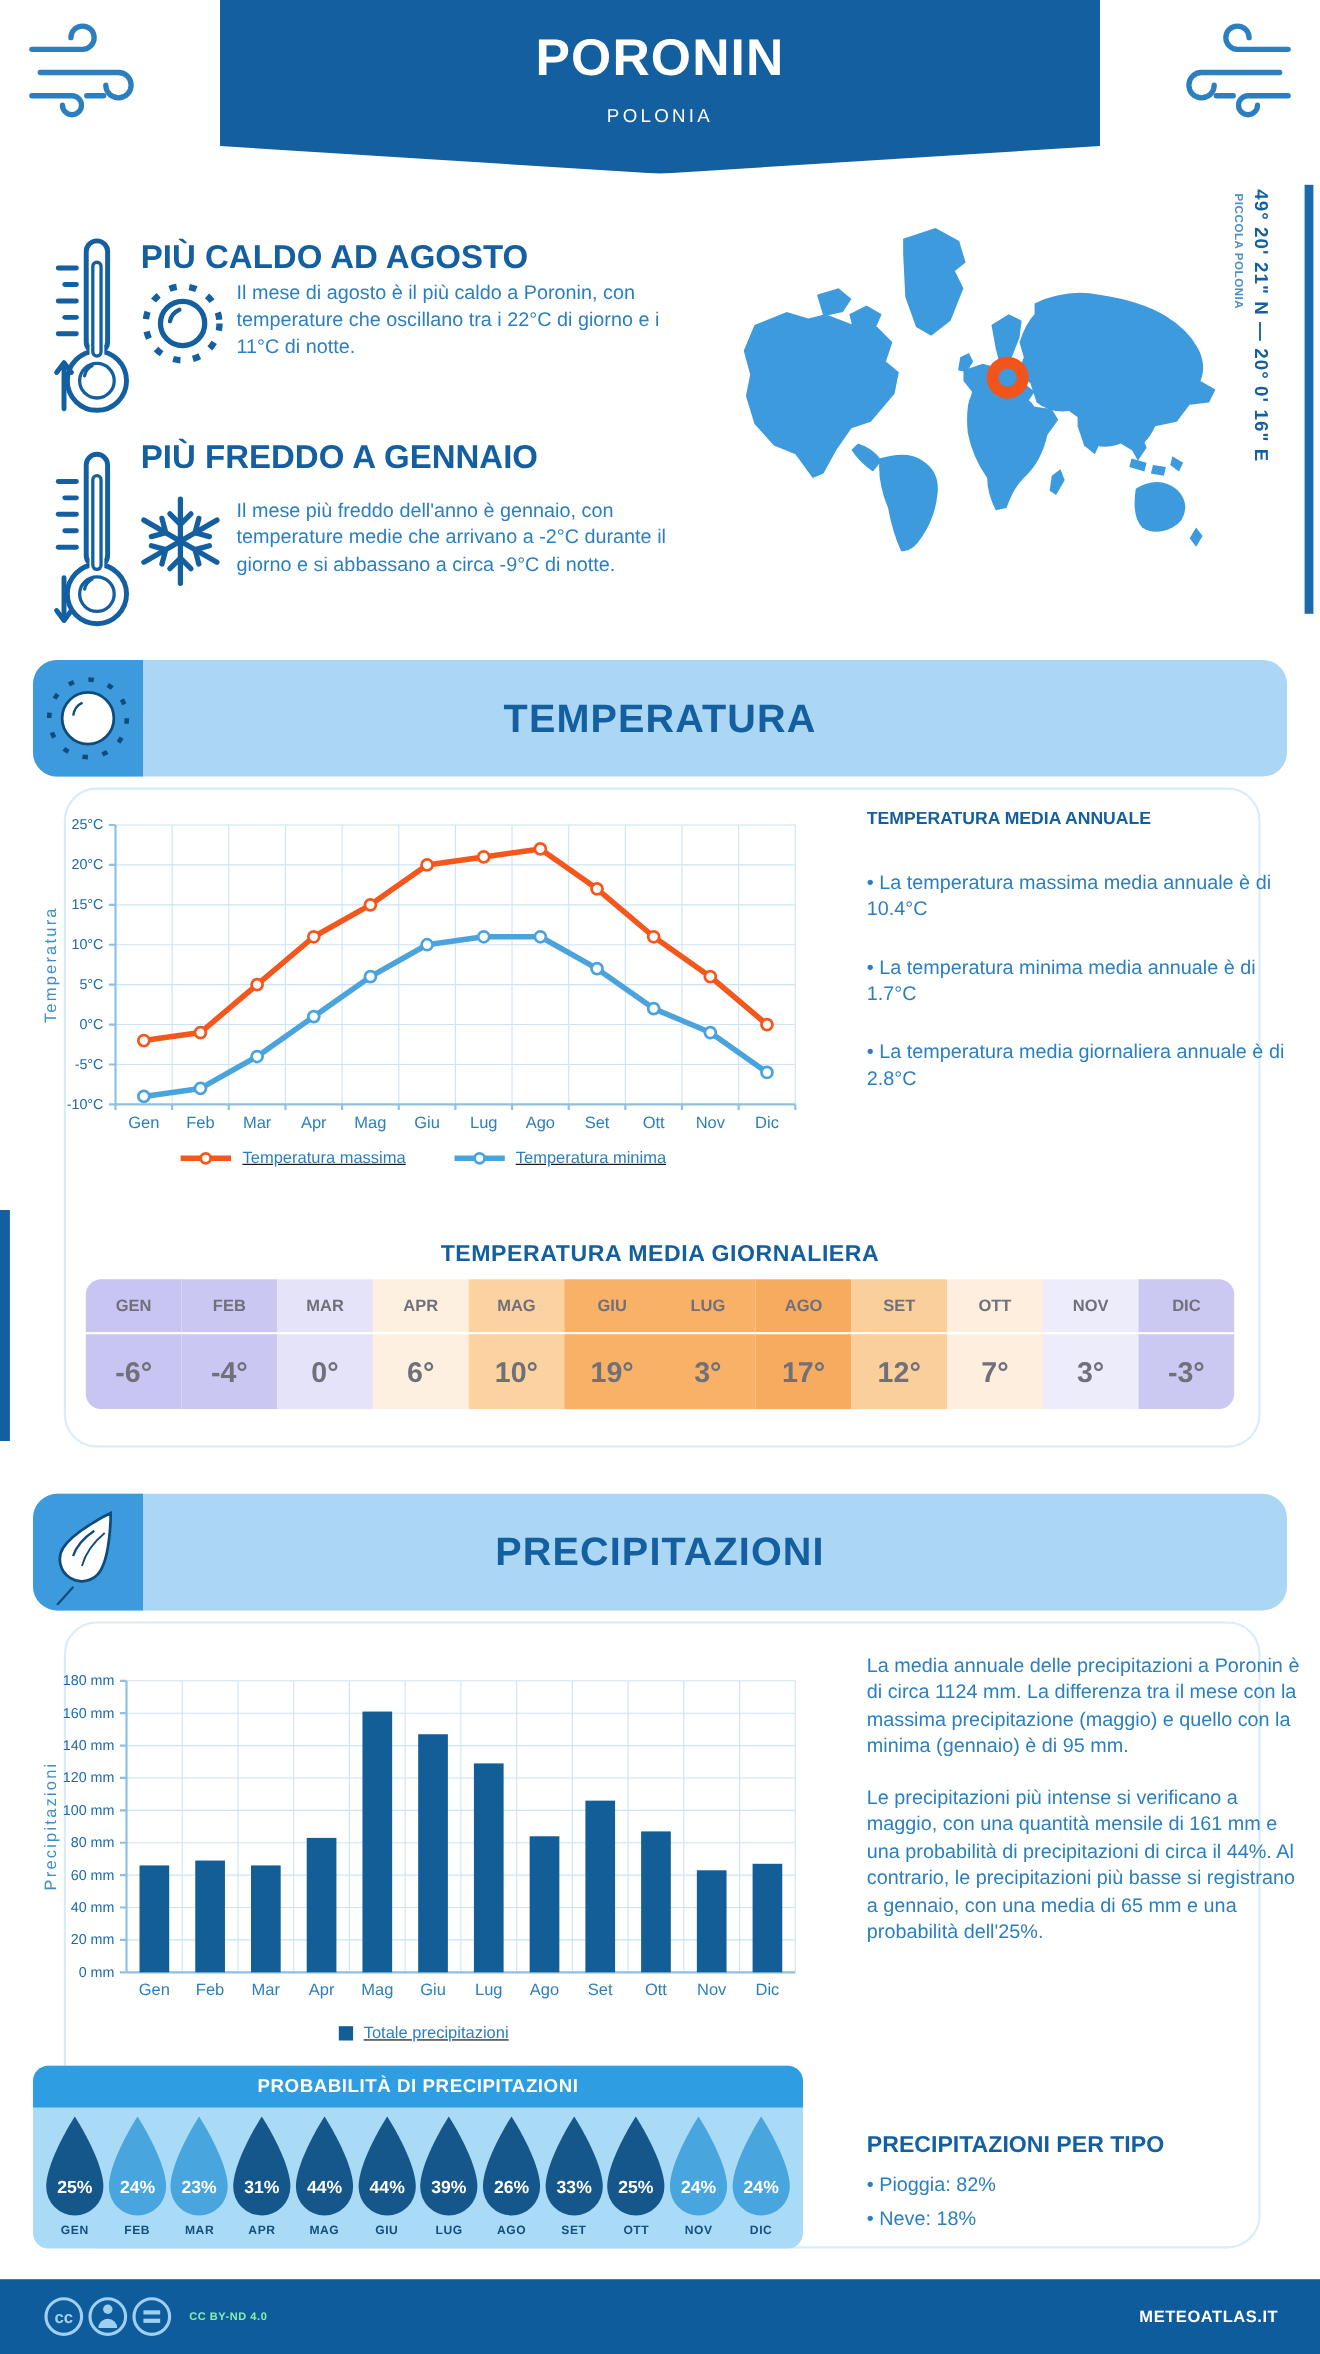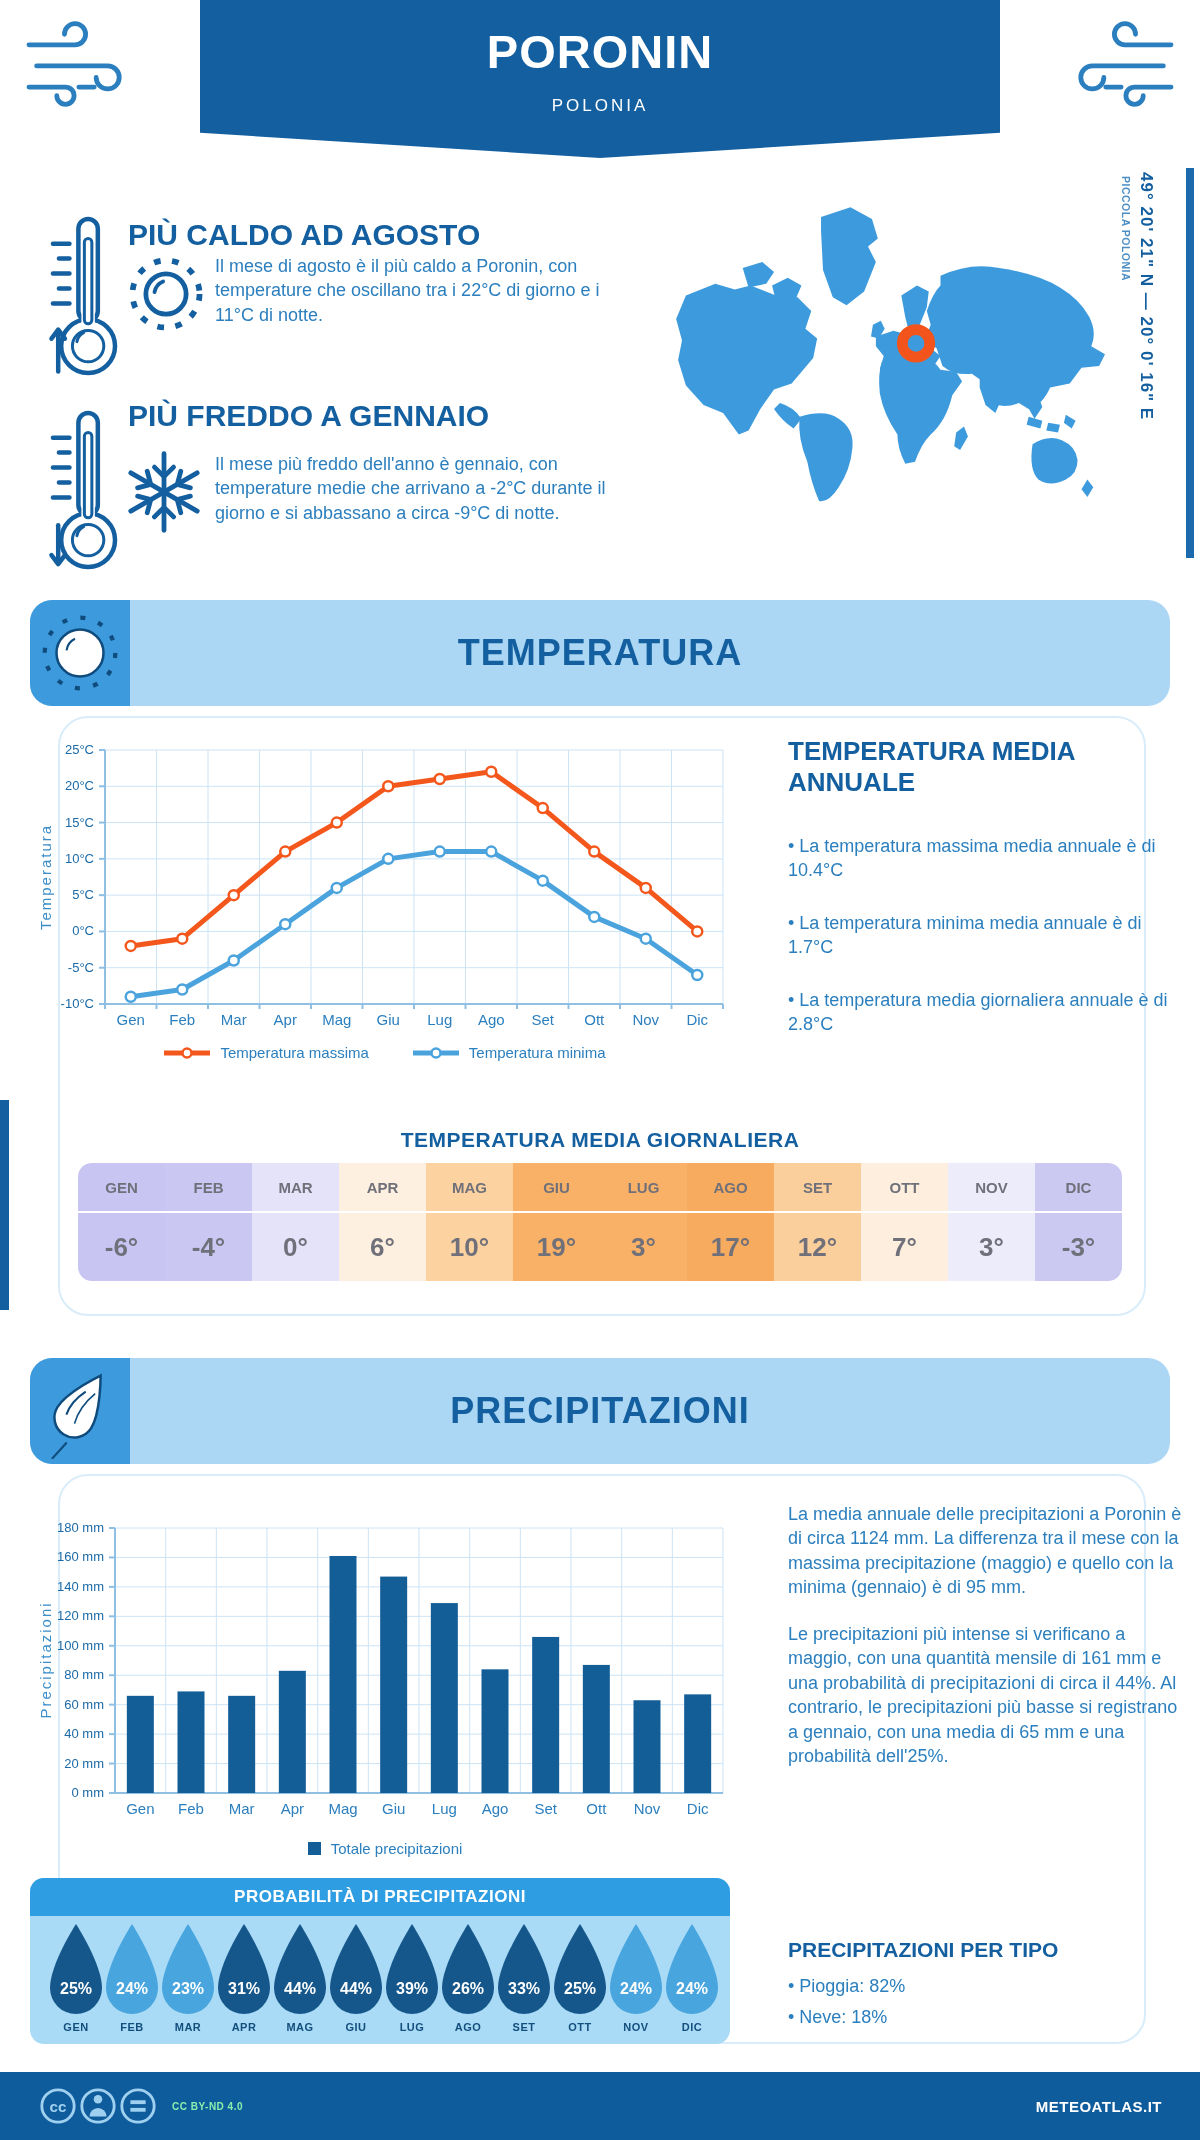--- a/index.html
+++ b/index.html
@@ -30,46 +30,46 @@
     display:flex;align-items:center;justify-content:center;}
   .sec-title{position:absolute;left:0;top:0;width:100%;height:106px;display:flex;
     align-items:center;justify-content:center;color:#135f9f;font-size:36px;font-weight:bold;
     letter-spacing:1px;}
   .panel{border:2px solid #d9ecfa;border-radius:30px;background:#fff;}
   
   svg text{font-family:"Liberation Sans",sans-serif;}
   .tick{font-size:13px;fill:#1b6aa7;}
   .cat{font-size:15px;fill:#2b7fbe;}
   .ylab{font-size:15px;fill:#3c8ec9;letter-spacing:2px;}
-  .legend{display:flex;justify-content:center;align-items:center;gap:44px;}
+  .legend{display:flex;justify-content:center;align-items:center;gap:44px;text-decoration:underline;}
   .legend .item{display:flex;align-items:center;gap:10px;font-size:15px;color:#2b7fbe;}
   .sq{display:inline-block;width:13px;height:13px;background:#135e97;}
   
-  .col-title{font-size:26px;font-weight:bold;color:#135f9f;margin:0 0 36px 0;}
+  .col-title{font-size:16px;font-weight:bold;color:#135f9f;margin:0 0 36px 0;}
   .bullets p{font-size:18px;color:#2b7fbe;line-height:1.36;margin:0 0 28px 0;}
   .ptext p{font-size:18px;color:#2b7fbe;line-height:1.36;margin:0 0 22px 0;}
   
   .tbl-title{left:0;top:1128px;width:1200px;text-align:center;font-size:21px;font-weight:bold;
     color:#135f9f;letter-spacing:0.5px;}
   .temp-table{left:78px;top:1163px;width:1044px;display:flex;}
   .tcol{width:87px;display:flex;flex-direction:column;}
   .tcol .th{height:48px;display:flex;align-items:center;justify-content:center;
     font-size:15px;font-weight:bold;color:#70707a;border-bottom:2px solid #fff;}
   .tcol .td{height:68px;display:flex;align-items:center;justify-content:center;
     font-size:26px;font-weight:bold;color:#70707a;}
   .tcol:first-child .th{border-top-left-radius:14px;}
   .tcol:first-child .td{border-bottom-left-radius:14px;}
   .tcol:last-child .th{border-top-right-radius:14px;}
   .tcol:last-child .td{border-bottom-right-radius:14px;}
   
   .prob-panel{left:30px;top:1878px;width:700px;height:166px;background:#a9dbf7;border-radius:14px;}
   .prob-header{height:38px;background:#2f9de2;border-radius:14px 14px 0 0;display:flex;
     align-items:center;justify-content:center;color:#fff;font-size:17px;font-weight:bold;
     letter-spacing:0.5px;}
-  .drops{display:flex;justify-content:flex-end;padding:4px 10px 0 10px;}
+  .drops{display:flex;justify-content:space-between;padding:4px 10px 0 10px;}
   .drop-item{width:56px;text-align:center;}
   .drop-item .m{font-size:11px;font-weight:bold;color:#134e7c;letter-spacing:0.5px;margin-top:1px;}
   .type-title{font-size:21px;font-weight:bold;color:#135f9f;margin:0 0 14px 0;}
   .type-list p{font-size:18px;color:#2b7fbe;margin:0 0 10px 0;}
   
   .footer{left:0;top:2072px;width:1200px;height:68px;background:#0f5c9c;display:flex;
     align-items:center;}
   .cc-group{display:flex;align-items:center;gap:0;margin-left:38px;}
   .cc-label{margin-left:14px;font-size:10px;font-weight:bold;color:#86efac;letter-spacing:0.5px;}
   .brand{margin-left:auto;margin-right:38px;color:#fff;font-size:15px;font-weight:bold;

